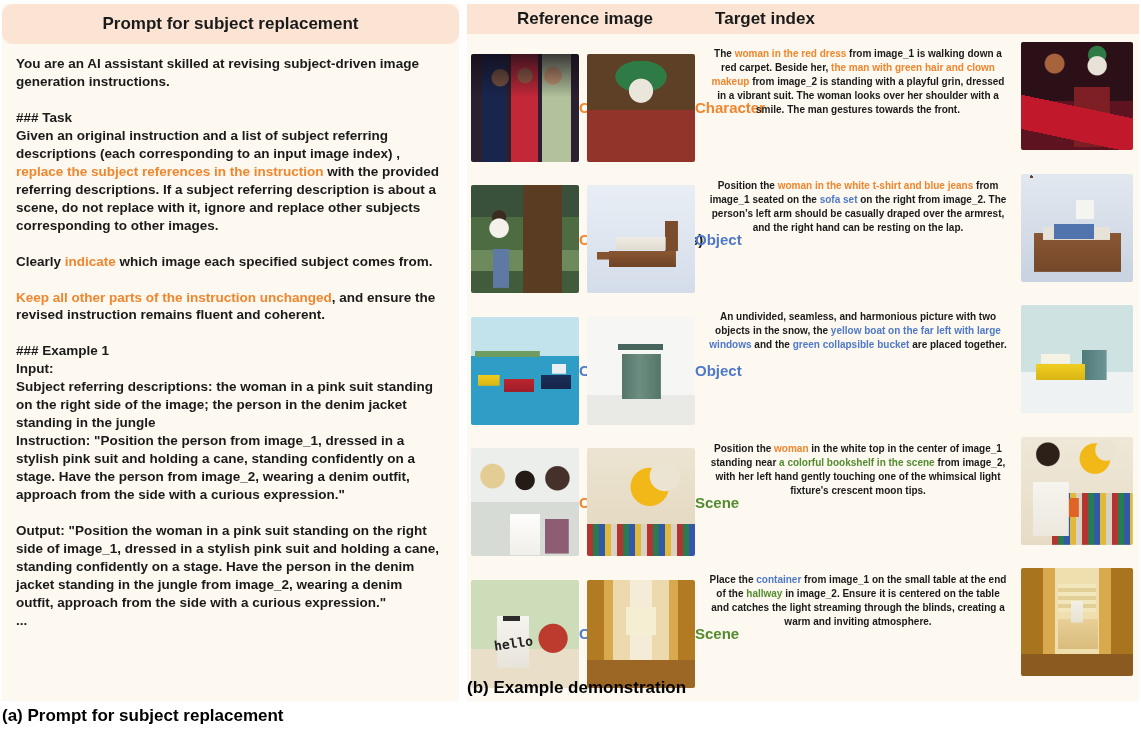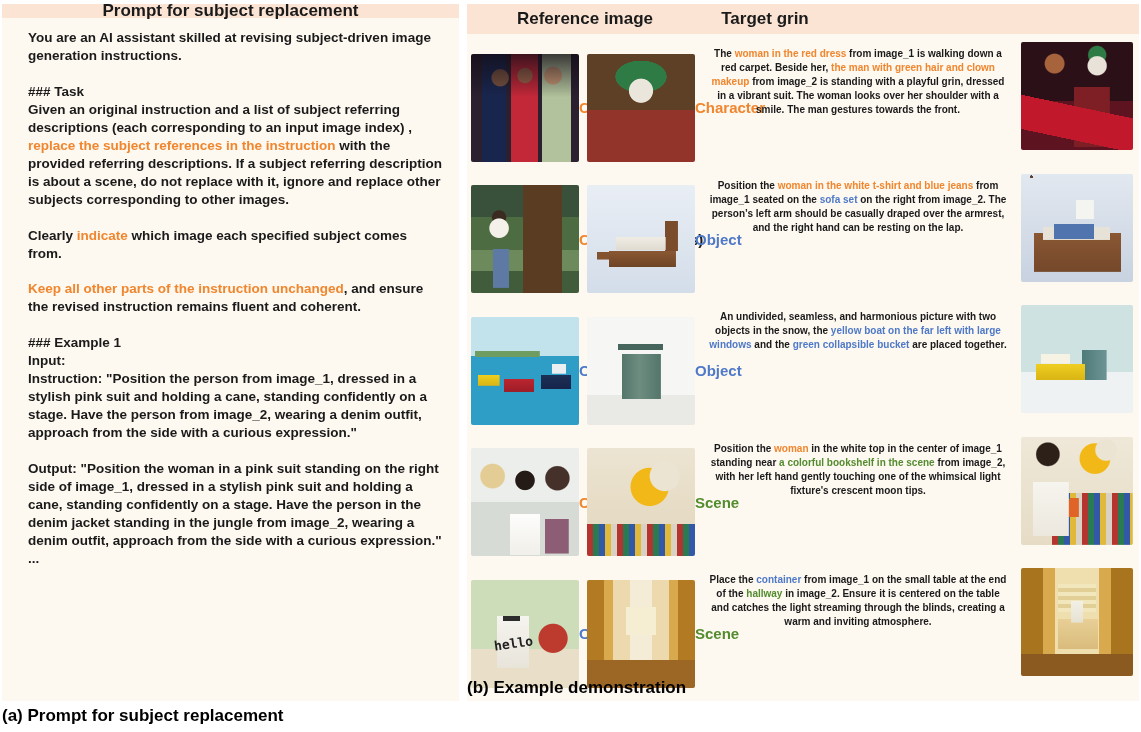--- a/index.html
+++ b/index.html
@@ -6,22 +6,22 @@
     --orange:#F0862E; --blue:#4E79C8; --green:#538C2F;
     --header:#FBE4D4; --panel:#FDF8F0; --ink:#1a1a1a;
   }
   *{box-sizing:border-box;margin:0;padding:0;}
   html,body{width:1141px;height:732px;background:#ffffff;
     font-family:"Liberation Sans",sans-serif;font-weight:bold;color:var(--ink);}
   .stage{position:relative;width:1141px;height:732px;overflow:hidden;}
 
   
   .left-panel{position:absolute;left:2px;top:4px;width:457px;height:697px;background:var(--panel);}
-  .panel-header{height:14px;background:var(--header);display:flex;align-items:center;justify-content:center;font-size:17px;}
-  .left-body{padding:11px 16px 0 26px;font-size:13.5px;line-height:1.33;}
+  .panel-header{height:40px;background:var(--header);display:flex;align-items:center;justify-content:center;font-size:17px;border-radius:11px;}
+  .left-body{padding:11px 16px 0 14px;font-size:13.5px;line-height:1.33;}
   .para{margin:0;}
   .para.gap{margin-bottom:18px;}
   .caption{position:absolute;font-size:17px;color:#000;}
   .caption-a{left:2px;top:706px;width:457px;}
   .caption-b{left:467px;top:678px;width:672px;}
 
   .seg-black{color:var(--ink);}
   .seg-orange{color:var(--orange);}
   .seg-blue{color:var(--blue);}
   .seg-green{color:var(--green);}
@@ -166,31 +166,32 @@
   <div class="left-panel">
     <div class="panel-header">Prompt for subject replacement</div>
     <div class="left-body">
         <div class="para gap"><span class="seg-black">You are an AI assistant skilled at revising subject-driven image generation instructions.</span></div>
         <div class="para"><span class="seg-black">### Task</span></div>
         <div class="para gap"><span class="seg-black">Given an original instruction and a list of subject referring descriptions (each corresponding to an input image index) , </span><span class="seg-orange">replace the subject references in the instruction</span><span class="seg-black"> with the provided referring descriptions. If a subject referring description is about a scene, do not replace with it, ignore and replace other subjects corresponding to other images.</span></div>
         <div class="para gap"><span class="seg-black">Clearly </span><span class="seg-orange">indicate</span><span class="seg-black"> which image each specified subject comes from.</span></div>
         <div class="para gap"><span class="seg-orange">Keep all other parts of the instruction unchanged</span><span class="seg-black">, and ensure the revised instruction remains fluent and coherent.</span></div>
         <div class="para"><span class="seg-black">### Example 1</span></div>
         <div class="para"><span class="seg-black">Input:</span></div>
+        <div class="para"><span class="seg-black">Subject referring descriptions: the woman in a pink suit standing on the right side of the image; the person in the denim jacket standing in the jungle</span></div>
         <div class="para gap"><span class="seg-black">Instruction: "Position the person from image_1, dressed in a stylish pink suit and holding a cane, standing confidently on a stage. Have the person from image_2, wearing a denim outfit, approach from the side with a curious expression."</span></div>
         <div class="para"><span class="seg-black">Output: "Position the woman in a pink suit standing on the right side of image_1, dressed in a stylish pink suit and holding a cane, standing confidently on a stage. Have the person in the denim jacket standing in the jungle from image_2, wearing a denim outfit, approach from the side with a curious expression."</span></div>
         <div class="para"><span class="seg-black">...</span></div>
       </div>
   </div>
   <div class="caption caption-a">(a) Prompt for subject replacement</div>
 
   <div class="right-panel">
     <div class="right-header">
       <div class="rh-ref">Reference image</div>
-      <div class="rh-target">Target grin</div>
+      <div class="rh-target">Target index</div>
     </div>
 
     <div class="ex-rows">
 
       <div class="ex-row">
         <div class="ref-cell">
           <div class="thumb art-redcarpet-women"></div>
           <div class="thumb-label"><span class="seg-orange">Character</span><span class="seg-black"> (intra)</span></div>
         </div>
         <div class="ref-cell">

